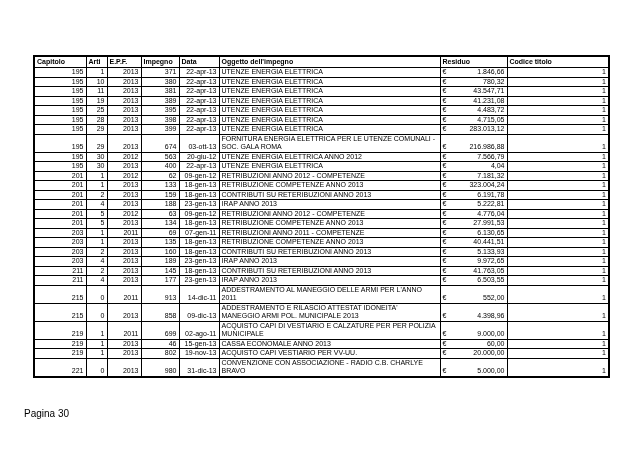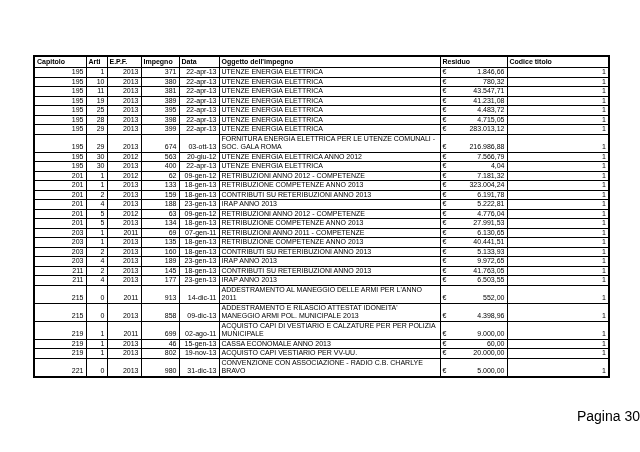--- a/index.html
+++ b/index.html
@@ -47,22 +47,22 @@
   td.text { text-align: left; }
   .residuo-inner {
     display: flex;
     justify-content: space-between;
     align-items: flex-end;
   }
   .footer {
     position: absolute;
     left: 0; right: 0;
     top: 408px;
-    text-align: right;
-    font-size: 14px;
+    text-align: left;
+    font-size: 10px;
     color: #000;
     margin-left: 24px;
   }
   
   col.c-capitolo { width: 52px; }
   col.c-arti     { width: 21px; }
   col.c-epf      { width: 34px; }
   col.c-impegno  { width: 38px; }
   col.c-data     { width: 40px; }
   col.c-oggetto  { width: 221px; }

